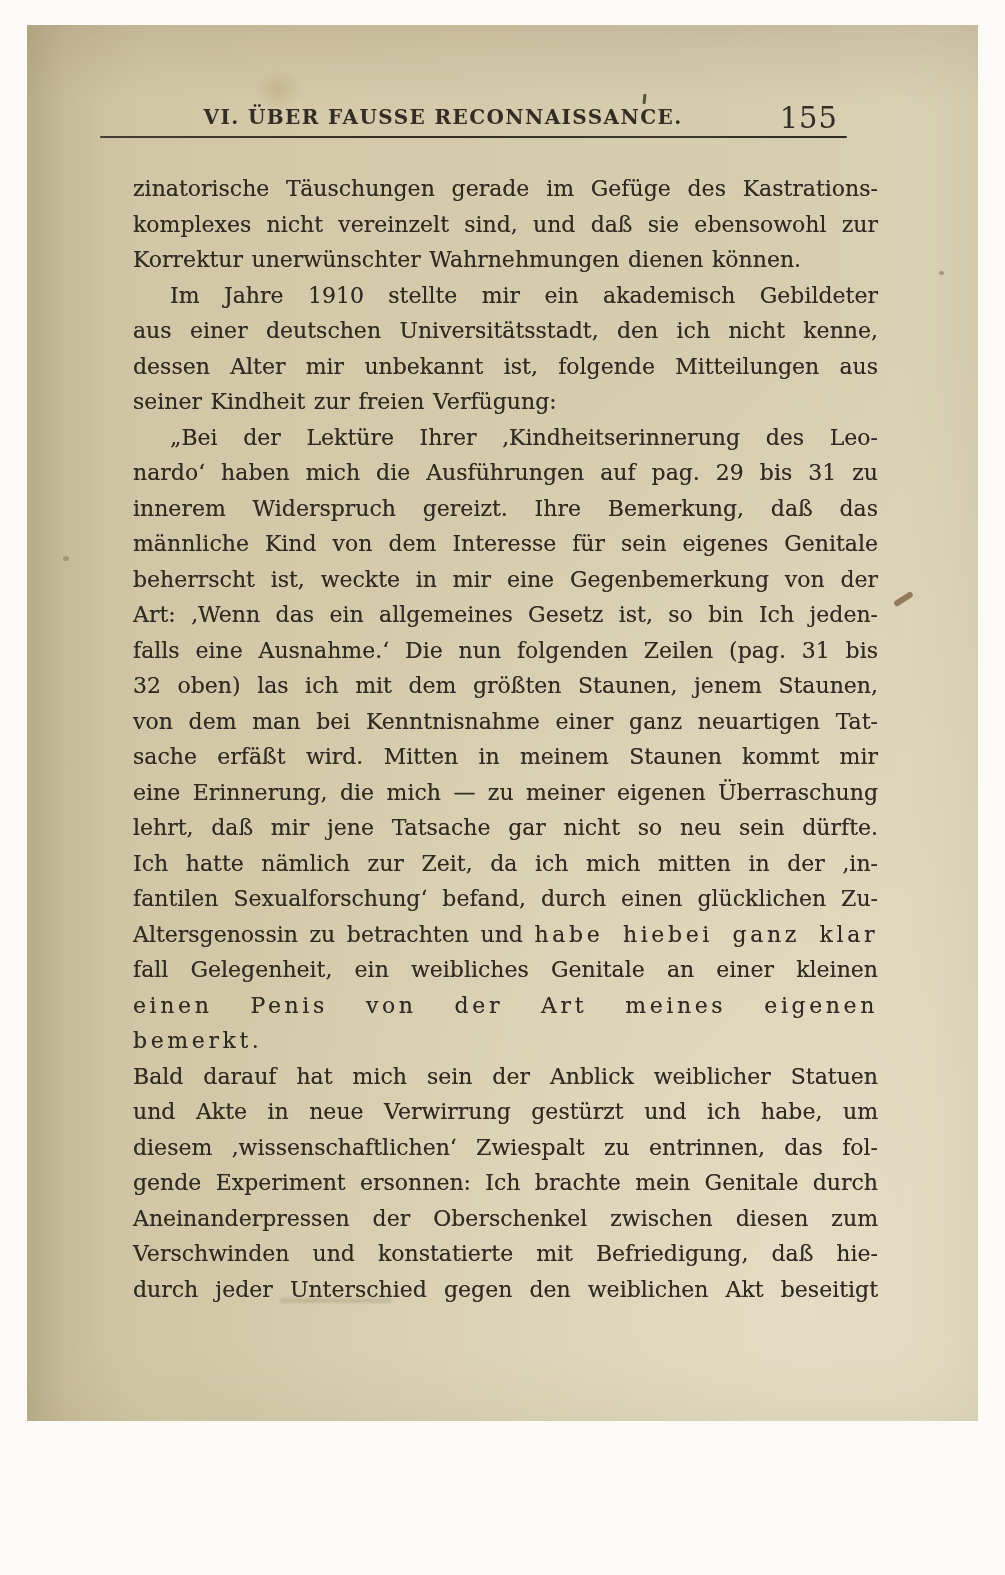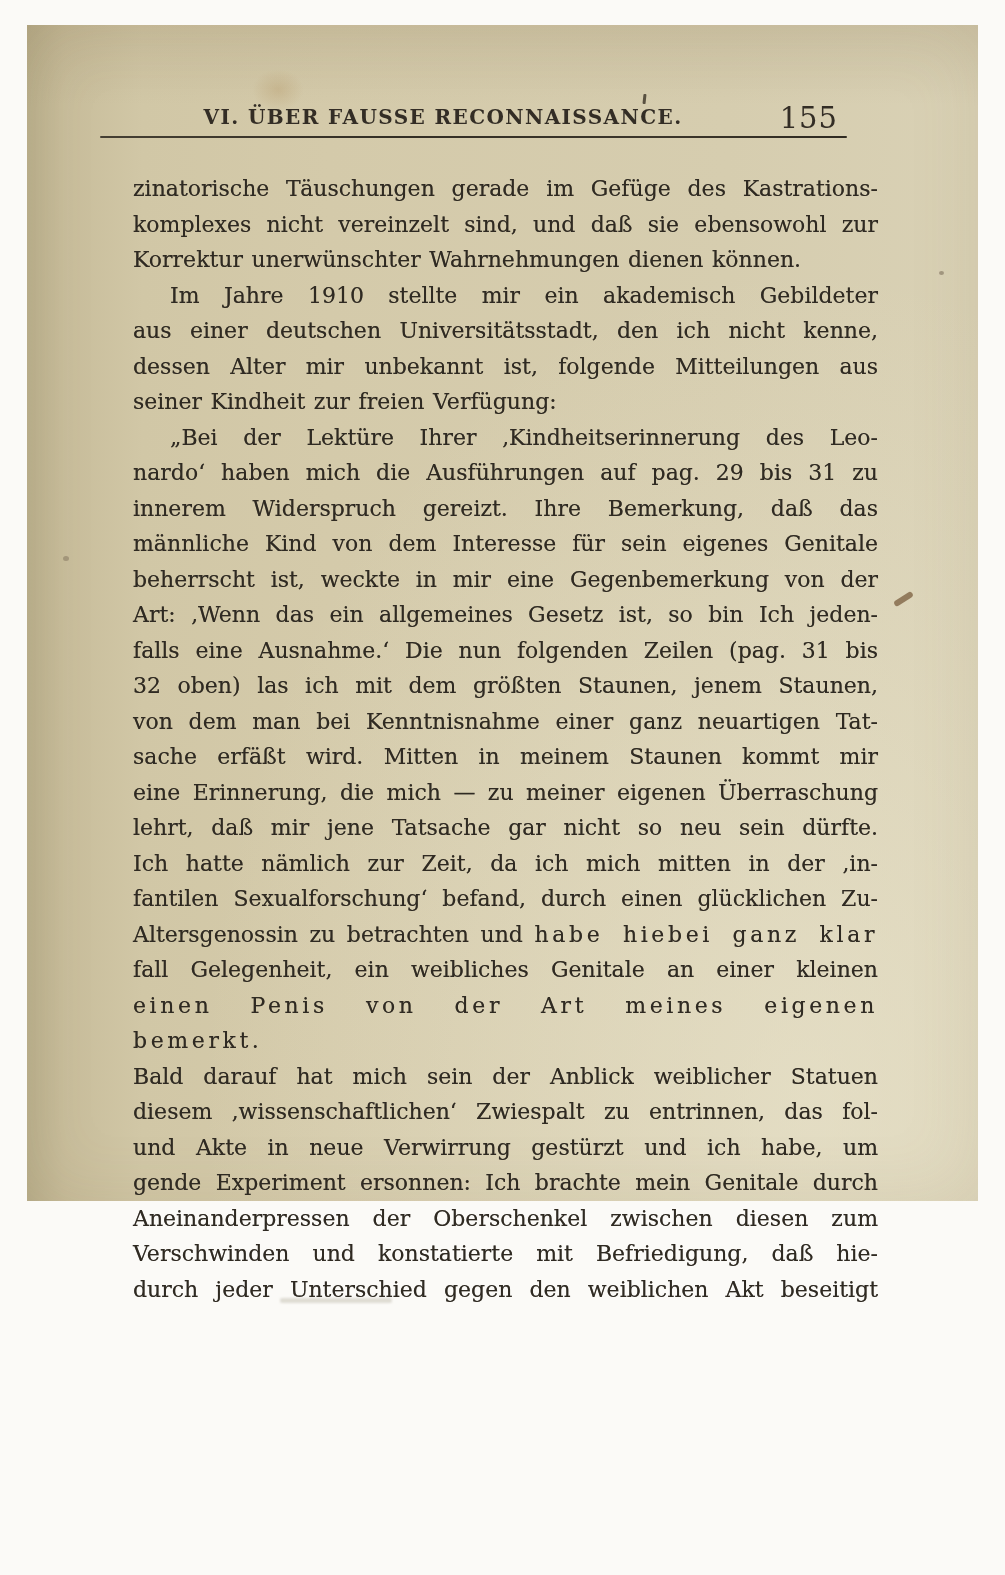--- a/index.html
+++ b/index.html
@@ -5,21 +5,21 @@
   html, body {
     margin: 0; padding: 0;
     width: 1005px; height: 1575px;
     background: #fbfaf7;
     position: relative;
     font-family: "DejaVu Serif", "Liberation Serif", serif;
     overflow: hidden;
   }
   .page {
     position: absolute; left: 27px; top: 25px;
-    width: 951px; height: 1176px;
+    width: 951px; height: 1396px;
     background:
       radial-gradient(ellipse at 82% 92%, rgba(238,233,211,0.55), rgba(238,233,211,0) 55%),
       linear-gradient(180deg, rgba(150,133,100,0.16) 0px, rgba(150,133,100,0) 80px),
       linear-gradient(90deg, #bab08d 0px, #c8bd9b 38px, #d1c7a6 115px, #d4caaa 300px, #d6cdaf 700px, #d9d1b5 951px);
     box-shadow: inset 0 0 70px rgba(128,108,72,0.13);
   }
   .header { position: absolute; left: 73px; top: 76px; width: 746px; height: 36px; }
   .running-head {
     position: absolute; left: 0; right: 60px; top: 4px;
     text-align: center;
@@ -109,21 +109,21 @@
       <div class="line"><span class="seg">von dem man bei Kenntnisnahme einer ganz neuartigen Tat-</span></div>
       <div class="line"><span class="seg">sache erfäßt wird. Mitten in meinem Staunen kommt mir</span></div>
       <div class="line"><span class="seg">eine Erinnerung, die mich — zu meiner eigenen Überraschung</span></div>
       <div class="line"><span class="seg">lehrt, daß mir jene Tatsache gar nicht so neu sein dürfte.</span></div>
       <div class="line"><span class="seg">Ich hatte nämlich zur Zeit, da ich mich mitten in der ‚in-</span></div>
       <div class="line"><span class="seg">fantilen Sexualforschung‘ befand, durch einen glücklichen Zu-</span></div>
       <div class="line"><span class="seg">Altersgenossin zu betrachten und </span><span class="gesperrt">habe hiebei ganz klar</span></div>
       <div class="line"><span class="seg">fall Gelegenheit, ein weibliches Genitale an einer kleinen</span></div>
       <div class="line"><span class="gesperrt">einen Penis von der Art meines eigenen bemerkt.</span></div>
       <div class="line"><span class="seg">Bald darauf hat mich sein der Anblick weiblicher Statuen</span></div>
+      <div class="line"><span class="seg">und Akte in neue Verwirrung gestürzt und ich habe, um</span></div>
       <div class="line"><span class="seg">diesem ‚wissenschaftlichen‘ Zwiespalt zu entrinnen, das fol-</span></div>
-      <div class="line"><span class="seg">und Akte in neue Verwirrung gestürzt und ich habe, um</span></div>
       <div class="line"><span class="seg">gende Experiment ersonnen: Ich brachte mein Genitale durch</span></div>
       <div class="line"><span class="seg">Aneinanderpressen der Oberschenkel zwischen diesen zum</span></div>
       <div class="line"><span class="seg">Verschwinden und konstatierte mit Befriedigung, daß hie-</span></div>
       <div class="line"><span class="seg">durch jeder Unterschied gegen den weiblichen Akt beseitigt</span></div>
     </div>
 
 </div>
 
 </body></html>

